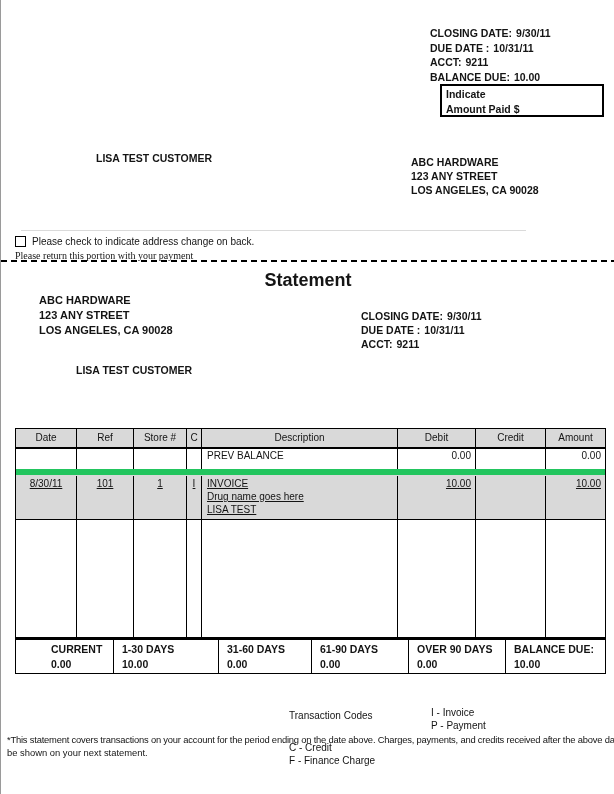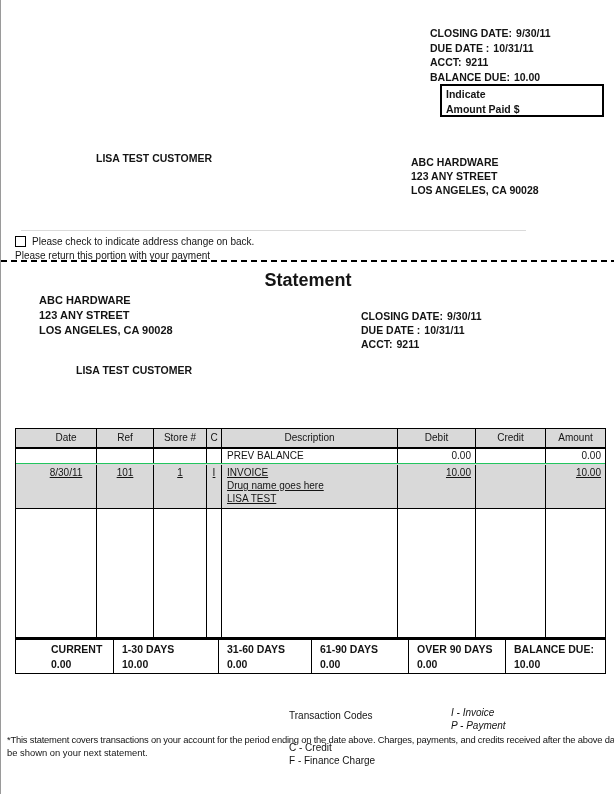--- a/index.html
+++ b/index.html
@@ -26,71 +26,71 @@
   .stub-customer{top:152px;left:95px;font-size:10.5px;font-weight:bold;}
   .stub-remit{top:155px;left:410px;font-size:10.5px;font-weight:bold;line-height:14px;}
 
   .ghost-line{top:230px;left:20px;width:505px;height:1px;background:#dadada;}
 
   .checkbox-row{top:236px;left:14px;font-size:10px;display:flex;align-items:center;}
   .checkbox{
     display:inline-block;width:9px;height:9px;border:1.2px solid #000;
     margin-right:6px;background:#fff;
   }
-  .return-note{top:250px;left:14px;font-size:10px;}
+  .return-note{top:250px;left:14px;font-size:10px;font-family:Liberation Serif, serif;}
   .dashed-line{
     top:260px;left:0;width:614px;height:2px;
     background:repeating-linear-gradient(to right,#000 0 6px,transparent 6px 10px);
   }
 
   
   .stmt-title{top:270px;left:0;width:614px;text-align:center;font-size:18px;font-weight:bold;}
   .company-addr{top:293px;left:38px;font-size:11px;font-weight:bold;line-height:15px;}
   .stmt-info{top:309px;left:360px;font-size:10.5px;font-weight:bold;line-height:14px;white-space:nowrap;}
   .stmt-info .info-line span{margin-right:4px;}
   .stmt-customer{top:364px;left:75px;font-size:10.5px;font-weight:bold;}
   .remit-heading{top:430px;left:14px;font-size:11px;font-weight:bold;letter-spacing:.2px;}
 
   
   .stmt-table{
     top:428px;left:14px;width:591px;height:246px;
     border:1.5px solid #000;box-sizing:border-box;
     display:flex;flex-direction:column;font-size:10px;
   }
-  .t-row{display:flex;width:100%;box-sizing:border-box;padding-left:20px;}
+  .t-row{display:flex;width:100%;box-sizing:border-box;}
   .t-row > div{box-sizing:border-box;border-left:1px solid #000;overflow:hidden;}
   .t-row > div:first-child{border-left:none;}
   .c-date{width:60px;text-align:center;}
   .c-ref{width:57px;text-align:center;}
   .c-store{width:53px;text-align:center;}
   .c-c{width:15px;text-align:center;}
   .c-desc{flex:1;text-align:left;padding-left:5px;}
   .c-debit{width:78px;text-align:right;padding-right:4px;}
   .c-credit{width:70px;text-align:right;padding-right:4px;}
   .c-amount{width:60px;text-align:right;padding-right:4px;}
   .t-header{height:20px;background:#d9d9d9;border-bottom:2.5px solid #000;align-items:center;}
   .t-header > div{height:100%;line-height:18px;text-align:center;padding:0;}
-  .t-prev{height:15px;background:#fff;border-bottom:1px solid #22c55e;line-height:13px;}
+  .t-prev{height:26px;background:#fff;border-bottom:6px solid #22c55e;line-height:13px;}
   .t-invoice{height:45px;background:#d9d9d9;border-bottom:1px solid #000;line-height:13px;padding-top:1px;}
   .t-invoice > div{padding-top:1px;text-decoration:underline;}
   .t-filler{flex:1;background:#fff;}
   .t-aging{
     display:flex;width:100%;border-top:3px solid #000;height:36px;
     box-sizing:border-box;font-size:10.5px;font-weight:bold;
   }
   .t-aging > div{box-sizing:border-box;border-left:1px solid #000;padding:2px 0 0 8px;line-height:15px;}
   .t-aging > div:first-child{border-left:none;}
   .ag-1{width:70px;margin-left:27px;}.ag-2{width:105px;}.ag-3{width:93px;}.ag-4{width:97px;}.ag-5{width:97px;}.ag-6{flex:1;}
 
   
   .tx-title{top:710px;left:288px;font-size:10px;}
   .tx-col{font-size:10px;line-height:12.5px;}
   .tx-col-1{top:707px;left:145px;}
   .tx-col-2{top:742px;left:288px;}
-  .tx-col-3{top:707px;left:450px;font-style:italic;}
+  .tx-col-3{top:707px;left:430px;}
 
   
   .footer-1{top:734px;left:6px;width:605px;font-size:9.4px;letter-spacing:-0.2px;white-space:nowrap;}
   .footer-2{top:747px;left:6px;font-size:9.4px;}
 </style>
 </head>
 <body>
 
 <div id="page">
 

